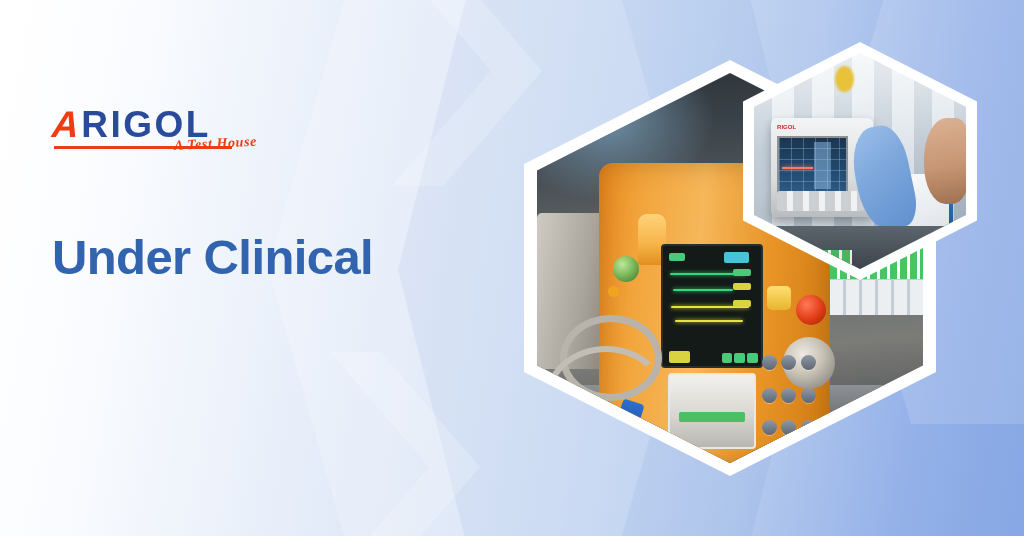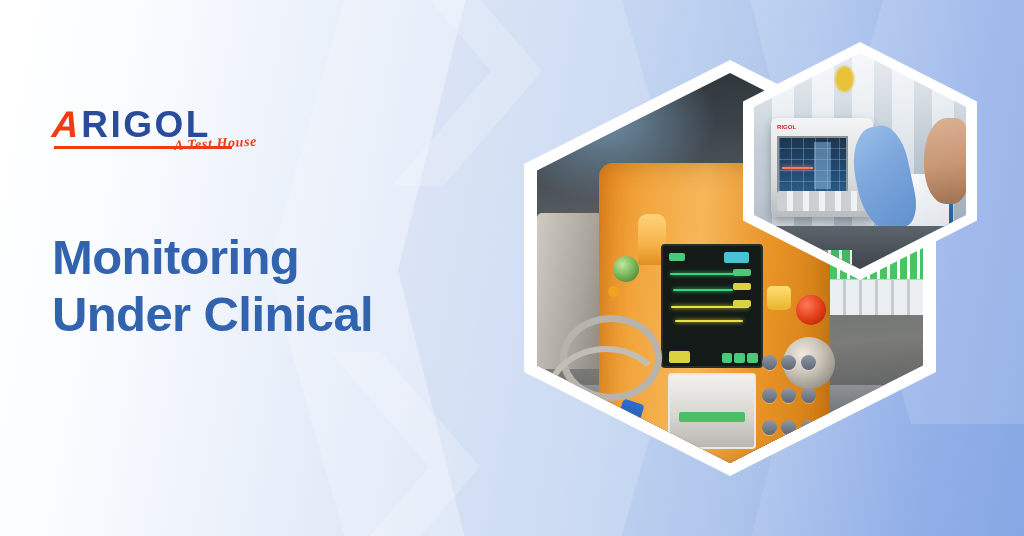--- a/index.html
+++ b/index.html
@@ -407,21 +407,20 @@
 
   <div id="logo">
     <div class="logo-word">
       <span class="logo-a">A</span><span class="logo-rest">RIGOL</span>
     </div>
     <div id="logo-rule"></div>
     <div id="logo-tagline">A Test House</div>
   </div>
 
   <h1 id="headline">
-    <span class="hl-line">Monitoring</span>
     <span class="hl-line">Under Clinical</span>
   </h1>
 
   <div class="hex-tile" id="hex-main">
     <div class="hex-inner">
       <div class="photo" id="photo-defib">
 
         <div class="rackstrip"></div>
         <div class="rackstrip2"></div>
         <div class="floor"></div>

